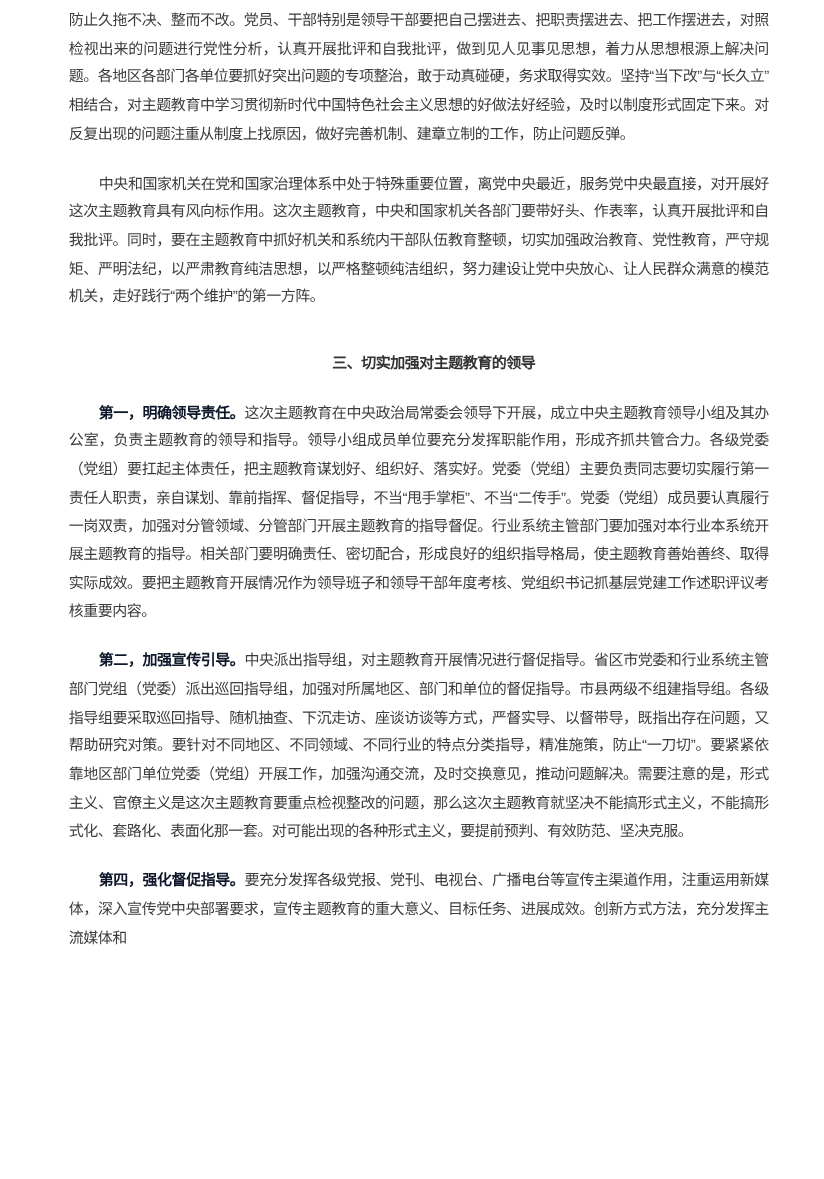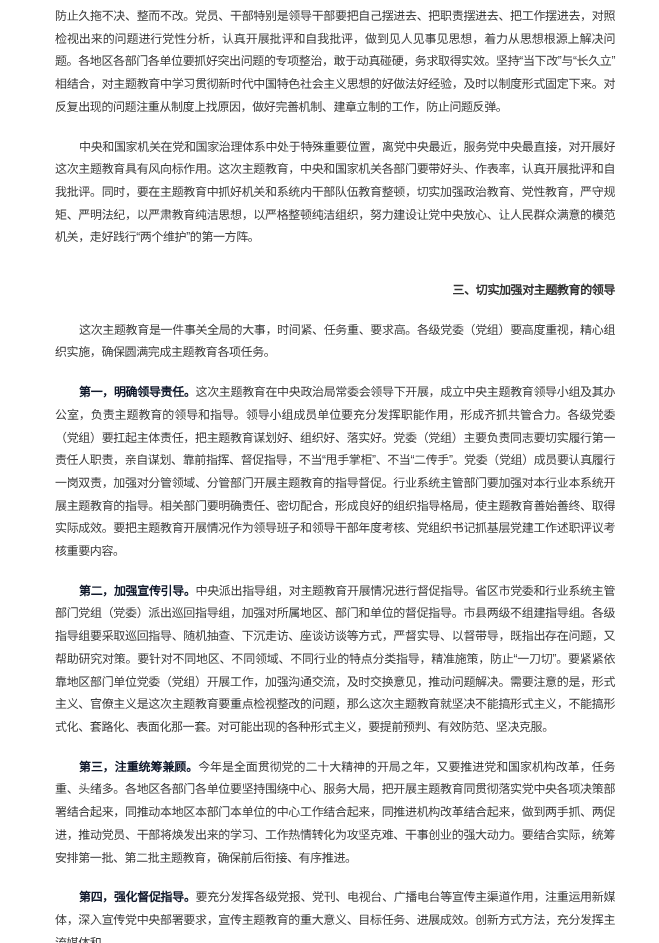--- a/index.html
+++ b/index.html
@@ -29,32 +29,30 @@
     margin: 0 0 17px 0;
   }
   .doc p.indent {
     text-indent: 2em;
   }
   .doc p.heading {
     font-weight: bold;
     color: #333333;
     margin: 30px 0 17px 0;
     text-indent: 2em;
-    text-align: right;
+    text-align: center;
   }
   .doc strong {
     font-weight: bold;
     color: #0f172a;
   }
 </style>
 </head>
 <body>
 
 <div class="doc">
     <p class="body"><span>防止久拖不决、整而不改。党员、干部特别是领导干部要把自己摆进去、把职责摆进去、把工作摆进去，对照检视出来的问题进行党性分析，认真开展批评和自我批评，做到见人见事见思想，着力从思想根源上解决问题。各地区各部门各单位要抓好突出问题的专项整治，敢于动真碰硬，务求取得实效。坚持“当下改”与“长久立”相结合，对主题教育中学习贯彻新时代中国特色社会主义思想的好做法好经验，及时以制度形式固定下来。对反复出现的问题注重从制度上找原因，做好完善机制、建章立制的工作，防止问题反弹。</span></p>
     <p class="body indent"><span>中央和国家机关在党和国家治理体系中处于特殊重要位置，离党中央最近，服务党中央最直接，对开展好这次主题教育具有风向标作用。这次主题教育，中央和国家机关各部门要带好头、作表率，认真开展批评和自我批评。同时，要在主题教育中抓好机关和系统内干部队伍教育整顿，切实加强政治教育、党性教育，严守规矩、严明法纪，以严肃教育纯洁思想，以严格整顿纯洁组织，努力建设让党中央放心、让人民群众满意的模范机关，走好践行“两个维护”的第一方阵。</span></p>
     <p class="heading">三、切实加强对主题教育的领导</p>
-    <p class="body indent"><span>这次主题教育是一件事关全局的大事，时间紧、任务重、要求高。各级党委（党组）要高度重视，精心组织实施，确保圆满完成主题教育各项任务。</span></p>
     <p class="body indent"><strong>第一，明确领导责任。</strong><span>这次主题教育在中央政治局常委会领导下开展，成立中央主题教育领导小组及其办公室，负责主题教育的领导和指导。领导小组成员单位要充分发挥职能作用，形成齐抓共管合力。各级党委（党组）要扛起主体责任，把主题教育谋划好、组织好、落实好。党委（党组）主要负责同志要切实履行第一责任人职责，亲自谋划、靠前指挥、督促指导，不当“甩手掌柜”、不当“二传手”。党委（党组）成员要认真履行一岗双责，加强对分管领域、分管部门开展主题教育的指导督促。行业系统主管部门要加强对本行业本系统开展主题教育的指导。相关部门要明确责任、密切配合，形成良好的组织指导格局，使主题教育善始善终、取得实际成效。要把主题教育开展情况作为领导班子和领导干部年度考核、党组织书记抓基层党建工作述职评议考核重要内容。</span></p>
     <p class="body indent"><strong>第二，加强宣传引导。</strong><span>中央派出指导组，对主题教育开展情况进行督促指导。省区市党委和行业系统主管部门党组（党委）派出巡回指导组，加强对所属地区、部门和单位的督促指导。市县两级不组建指导组。各级指导组要采取巡回指导、随机抽查、下沉走访、座谈访谈等方式，严督实导、以督带导，既指出存在问题，又帮助研究对策。要针对不同地区、不同领域、不同行业的特点分类指导，精准施策，防止“一刀切”。要紧紧依靠地区部门单位党委（党组）开展工作，加强沟通交流，及时交换意见，推动问题解决。需要注意的是，形式主义、官僚主义是这次主题教育要重点检视整改的问题，那么这次主题教育就坚决不能搞形式主义，不能搞形式化、套路化、表面化那一套。对可能出现的各种形式主义，要提前预判、有效防范、坚决克服。</span></p>
-    <p class="body indent"><strong>第三，注重统筹兼顾。</strong><span>今年是全面贯彻党的二十大精神的开局之年，又要推进党和国家机构改革，任务重、头绪多。各地区各部门各单位要坚持围绕中心、服务大局，把开展主题教育同贯彻落实党中央各项决策部署结合起来，同推动本地区本部门本单位的中心工作结合起来，同推进机构改革结合起来，做到两手抓、两促进，推动党员、干部将焕发出来的学习、工作热情转化为攻坚克难、干事创业的强大动力。要结合实际，统筹安排第一批、第二批主题教育，确保前后衔接、有序推进。</span></p>
     <p class="body indent"><strong>第四，强化督促指导。</strong><span>要充分发挥各级党报、党刊、电视台、广播电台等宣传主渠道作用，注重运用新媒体，深入宣传党中央部署要求，宣传主题教育的重大意义、目标任务、进展成效。创新方式方法，充分发挥主流媒体和</span></p>
   </div>
 
 </body></html>

